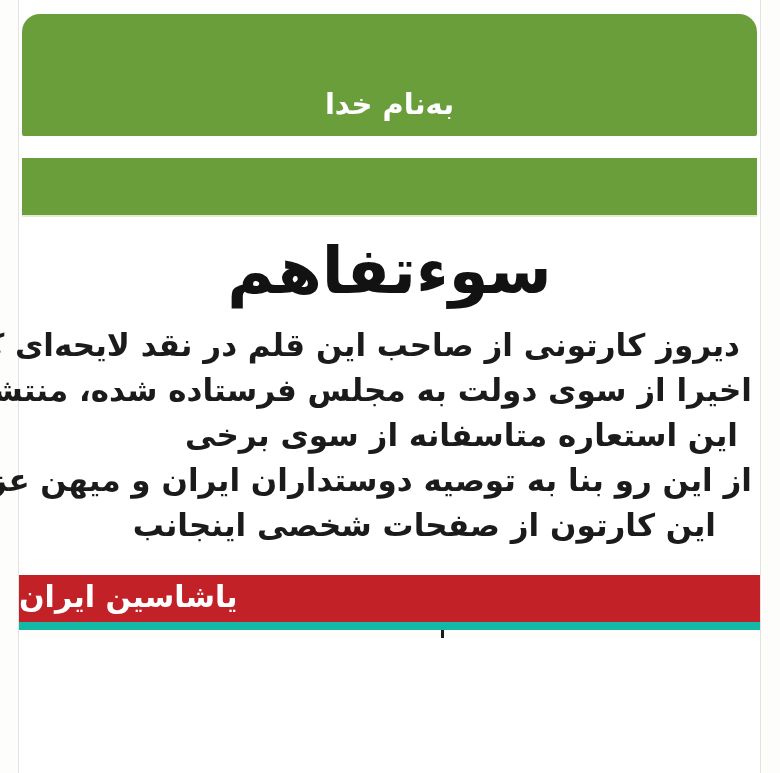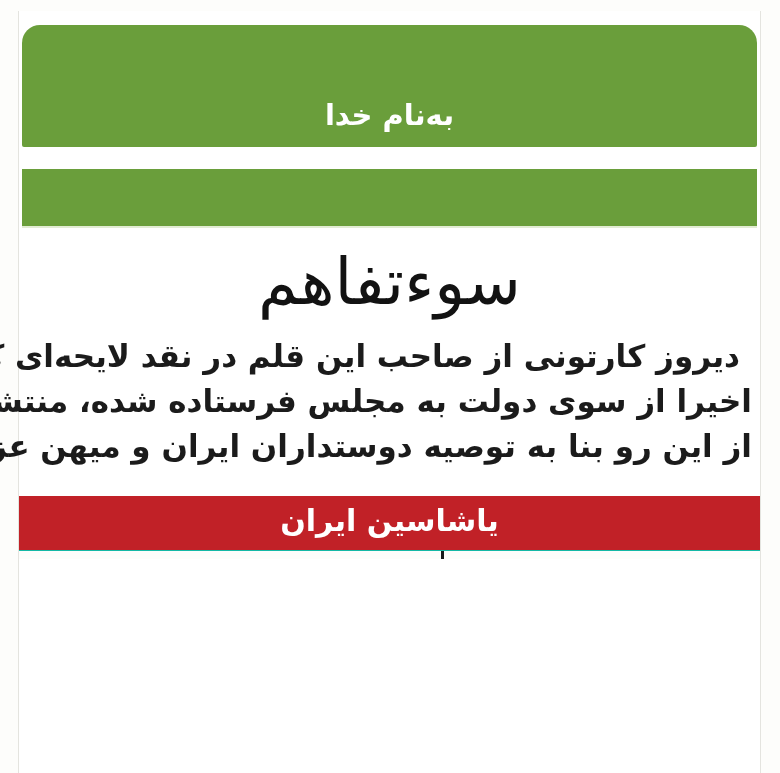--- a/index.html
+++ b/index.html
@@ -15,21 +15,20 @@
     background: #fdfdfb;
   }
   .card {
     position: absolute;
     left: 18px; top: 0; bottom: 0;
     width: 743px;
     background: #ffffff;
     border-left: 1px solid #e4e4df;
     border-right: 1px solid #e4e4df;
     box-sizing: border-box;
-    margin-top: 11px;
   }
   .bar {
     margin-left: 3px; margin-right: 3px;
     background: var(--green, #6a9e3b);
   }
   .bismillah-bar {
     margin-top: 14px;
     height: 122px;
     border-radius: 18px 18px 2px 2px;
     display: flex;
@@ -51,21 +50,21 @@
     border-bottom: 2px solid #e2ecd3;
     box-sizing: border-box;
   }
   .title {
     margin: 6px 0 0 0;
     height: 100px;
     line-height: 96px;
     text-align: center;
     direction: rtl;
     font-size: 64px;
-    font-weight: normal;
+    font-weight: bold;
     color: #121212;
     letter-spacing: -1px;
   }
   .body-text {
     direction: rtl;
     text-align: right;
     padding: 0 8px 0 8px;
     color: #1b1b1b;
     font-weight: bold;
     font-size: 31px;
@@ -80,25 +79,24 @@
   .l3 { margin-right: 14px; }
   .l4 { margin-right: 28px; }
   .l5 { margin-right: 14px; }
   .l6 { margin-right: 0; }
   .l7 { margin-right: 36px; }
   .l8 { margin-right: 120px; }
   .footer-bar {
     margin-top: 27px;
     height: 55px;
     background: var(--red, #c12127);
-    border-bottom: 1px solid #14b8a6;
+    border-bottom: 8px solid #14b8a6;
     box-sizing: border-box;
     display: flex;
     align-items: center;
-    justify-content: center;
   }
   .footer-bar span {
     color: #ffffff;
     font-size: 30px;
     font-weight: bold;
     direction: rtl;
     line-height: 1;
     padding-bottom: 4px;
   }
   .bottom-strip {
@@ -123,21 +121,23 @@
       <span>به‌نام خدا</span>
     </div>
 
     <div class="bar green-strip"></div>
 
     <h1 class="title">سوءتفاهم</h1>
 
     <div class="body-text">
       <div class="line l1">دیروز کارتونی از صاحب این قلم در نقد لایحه‌ای که</div>
       <div class="line l2">اخیرا از سوی دولت به مجلس فرستاده شده، منتشر شد.</div>
+      <div class="line l3">این استعاره متاسفانه از سوی برخی</div>
       <div class="line l6">از این رو بنا به توصیه دوستداران ایران و میهن عزیزمان</div>
+      <div class="line l7">این کارتون از صفحات شخصی اینجانب</div>
     </div>
 
     <div class="footer-bar">
       <span>یاشاسین ایران</span>
     </div>
 
     <div class="bottom-strip">
       <div class="tick"></div>
     </div>
 

